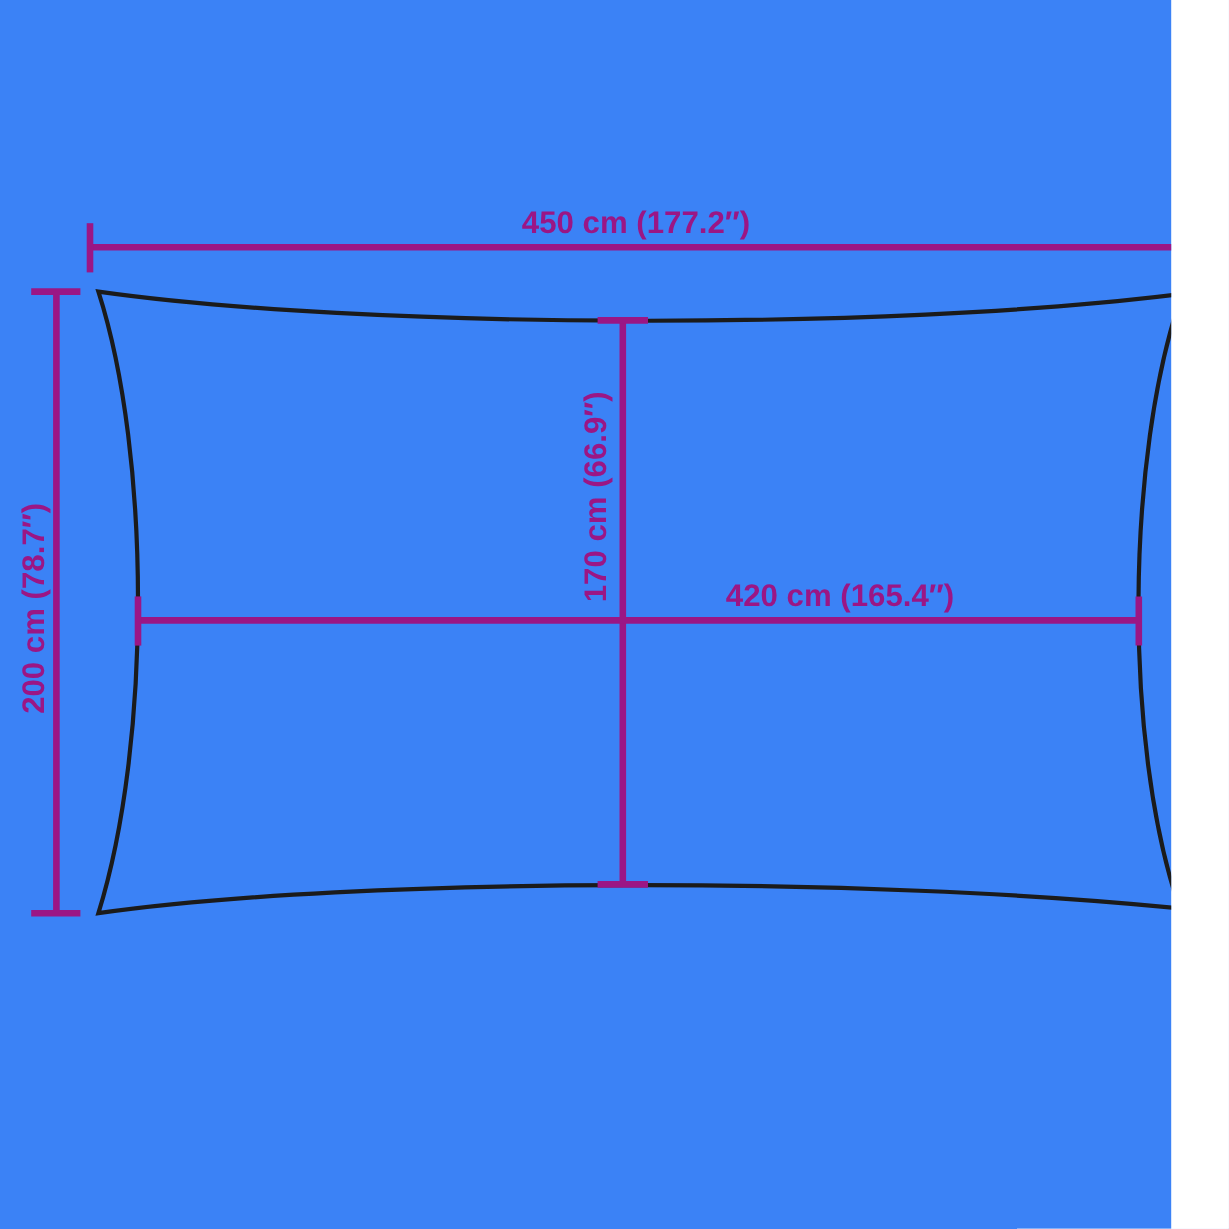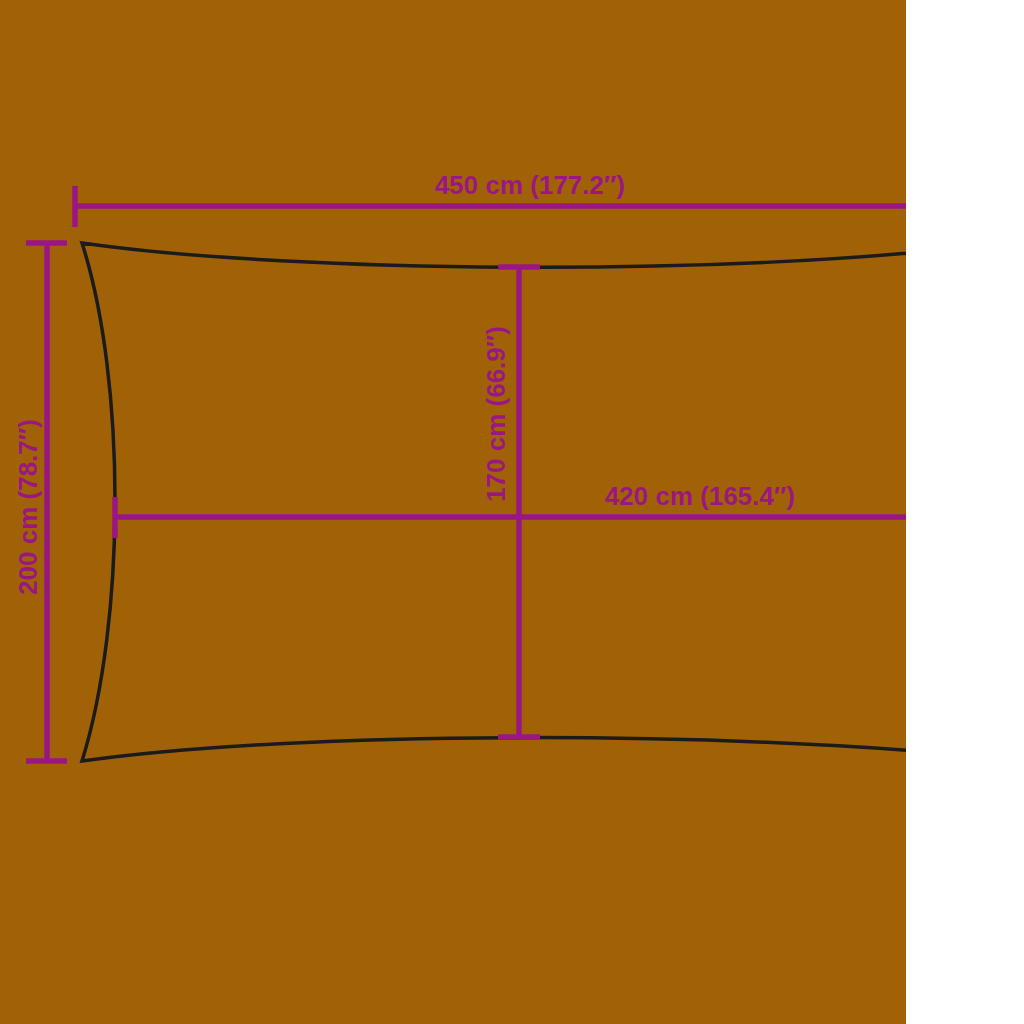--- a/index.html
+++ b/index.html
@@ -5,23 +5,23 @@
   html, body {
     margin: 0;
     padding: 0;
     width: 1024px;
     height: 1024px;
     background: #ffffff;
     font-family: "Liberation Sans", sans-serif;
   }
   .stage {
     position: relative;
-    width: 906px;
+    width: 976px;
     height: 1024px;
-    background: #a16207;
+    background: #3b82f6;
     overflow: hidden;
   }
   svg {
     display: block;
   }
   .dim-label {
     font-family: "Liberation Sans", sans-serif;
     font-weight: bold;
     font-size: 26px;
   }

